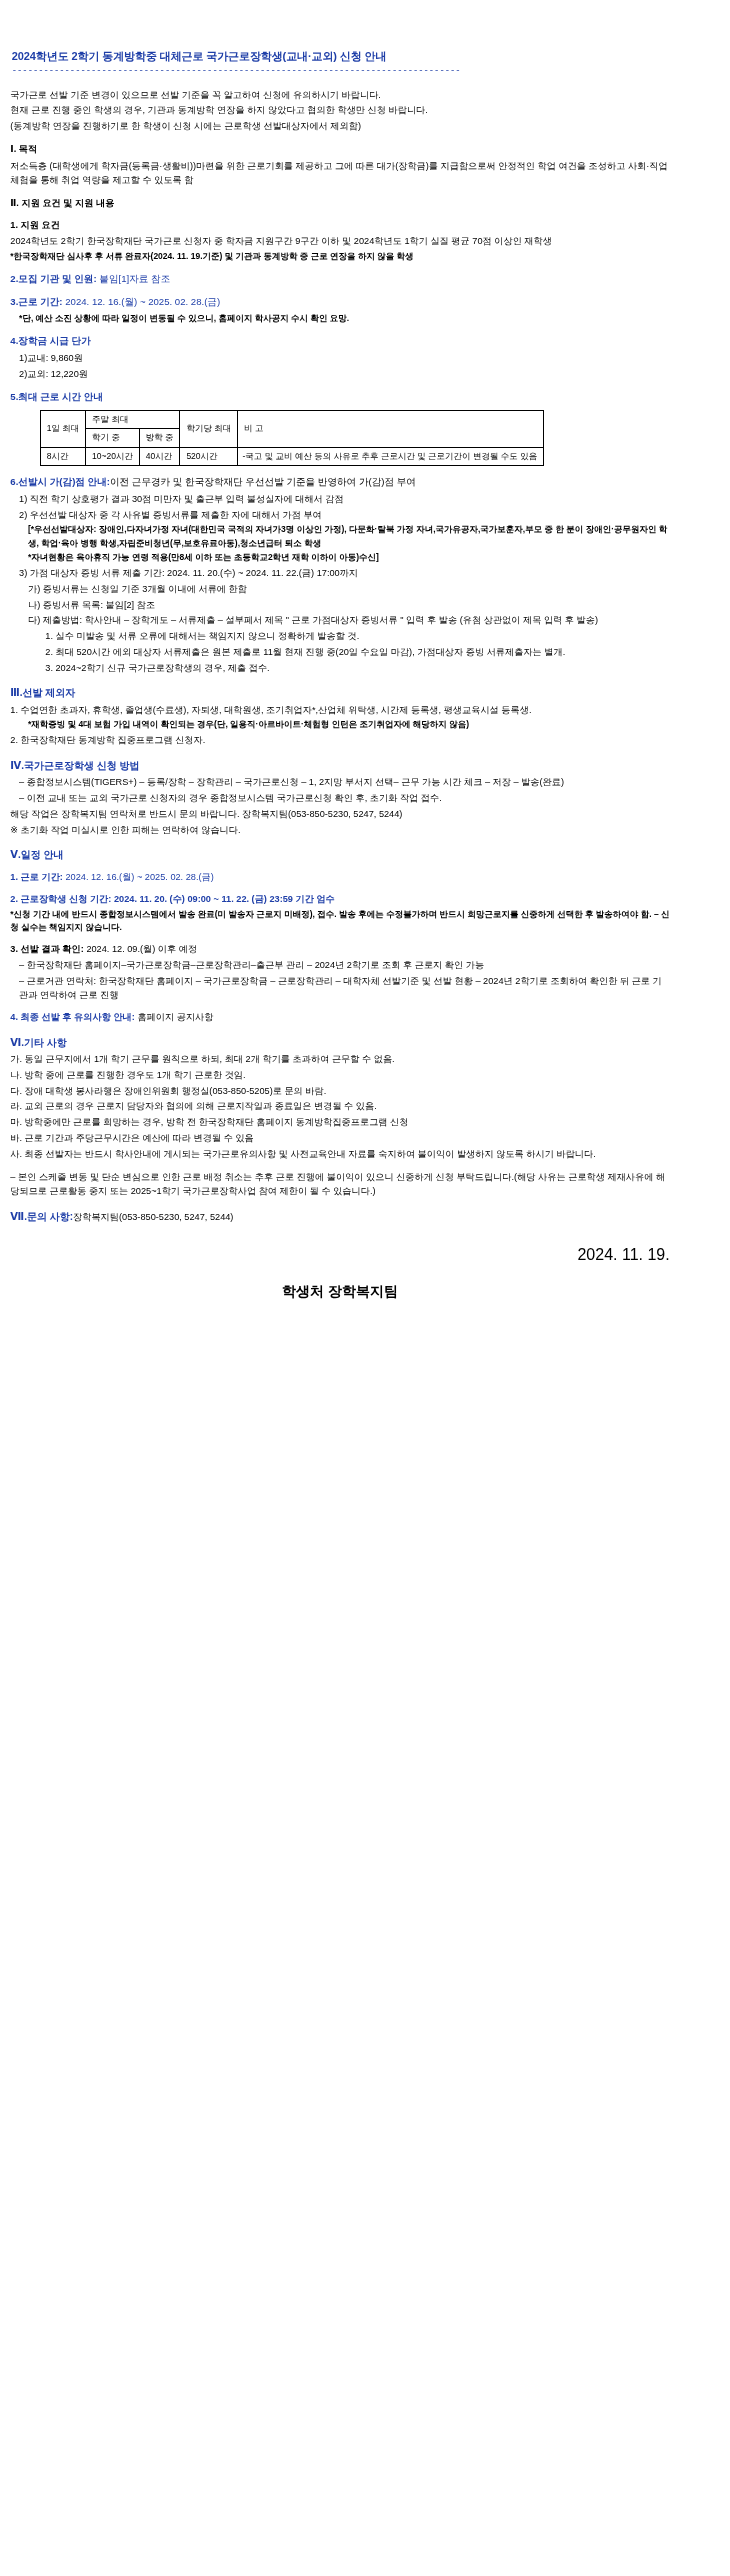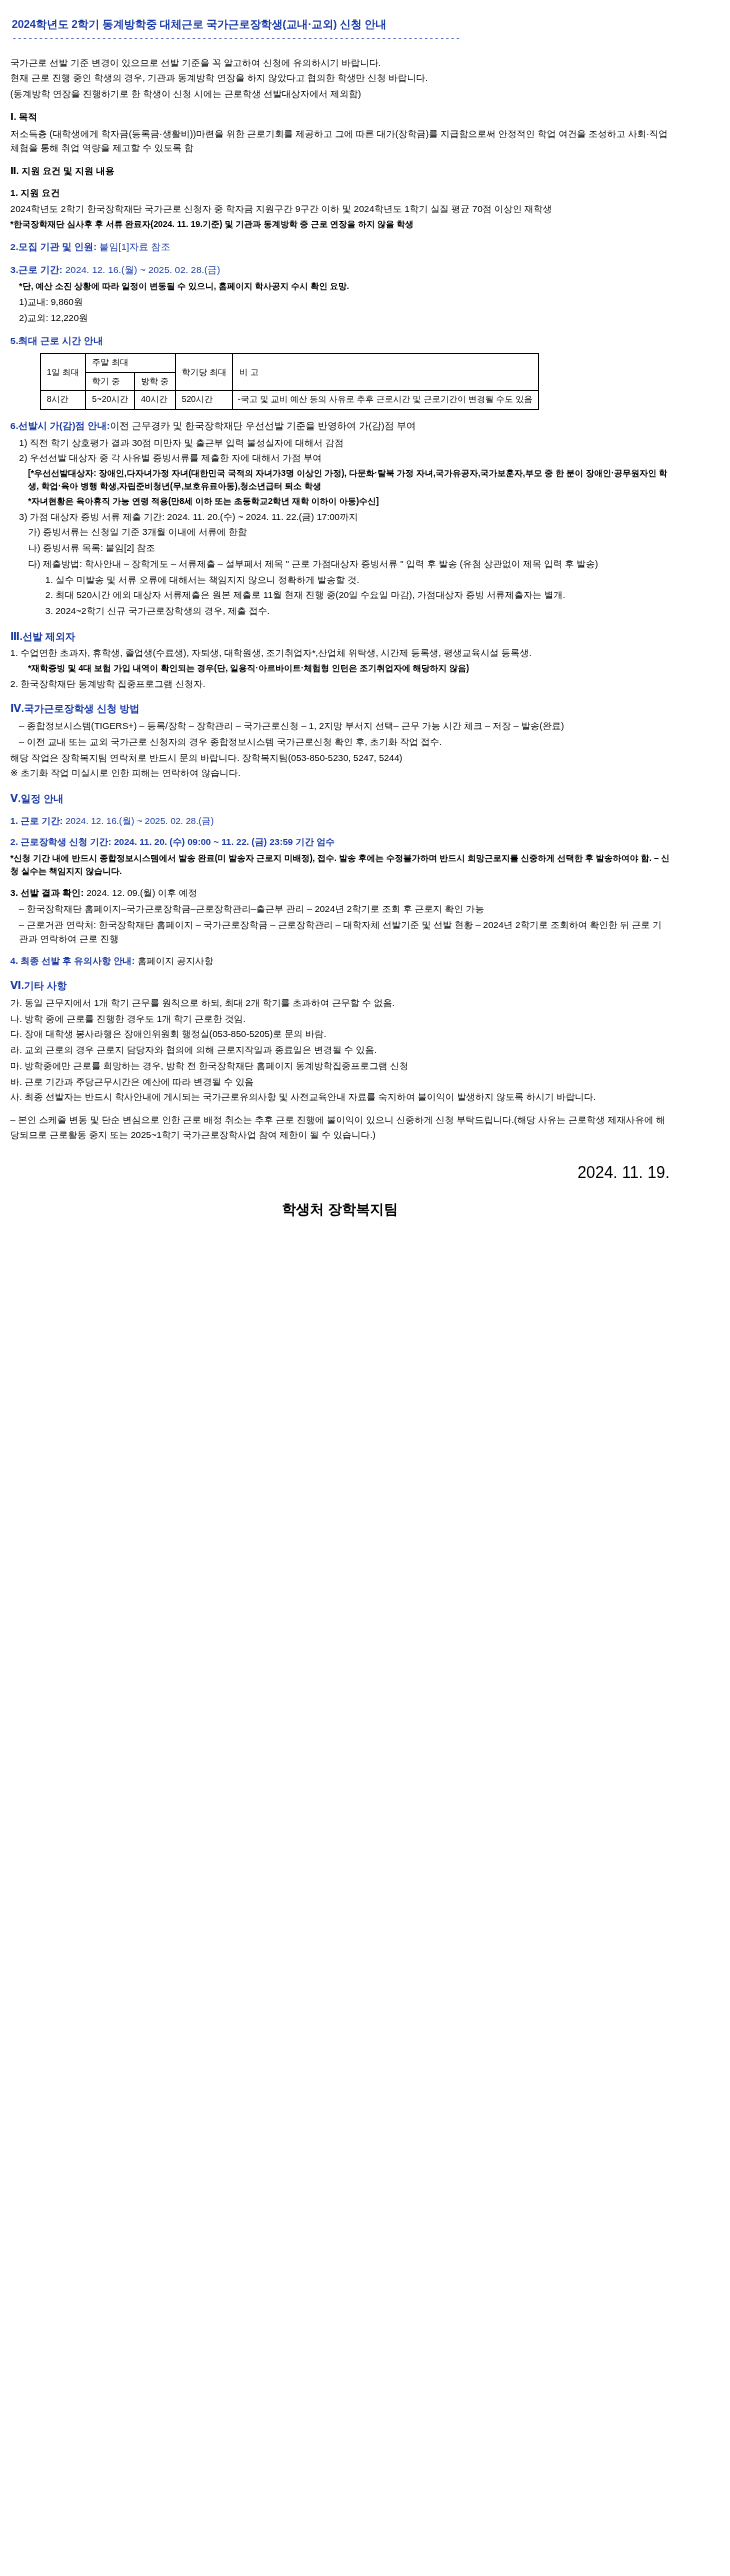--- a/index.html
+++ b/index.html
@@ -11,20 +11,21 @@
     width: 731px;
     font-family: "Liberation Sans", "DejaVu Sans", sans-serif;
     color: #000000;
     font-size: 9.2px;
     line-height: 1.55;
   }
   .page {
     width: 680px;
     box-sizing: border-box;
     padding: 13.3px 10.3px 29.5px 10.3px;
+    margin-top: 32px;
   }
   .title {
     color: #1f3fa8;
     font-weight: bold;
     font-size: 11px;
     margin: 2.9px 0 0 1.5px;
     letter-spacing: -0.1px;
   }
   .rule {
     color: #1f3fa8;
@@ -117,40 +118,41 @@
 
     <p class="h-black-b">1. 지원 요건</p>
     <p>2024학년도 2학기 한국장학재단 국가근로 신청자 중 학자금 지원구간 9구간 이하 및 2024학년도 1학기 실질 평균 70점 이상인 재학생</p>
     <p class="small">*한국장학재단 심사후 후 서류 완료자(2024. 11. 19.기준) 및 기관과 동계방학 중 근로 연장을 하지 않을 학생</p>
 
     <p class="h-blue-sm"><span>2.모집 기관 및 인원:</span> <span class="blue" style="font-weight:normal">붙임[1]자료 참조</span></p>
 
     <p class="h-blue-sm"><span>3.근로 기간:</span> <span class="blue" style="font-weight:normal">2024. 12. 16.(월) ~ 2025. 02. 28.(금)</span></p>
     <p class="small ind2">*단, 예산 소진 상황에 따라 일정이 변동될 수 있으니, 홈페이지 학사공지 수시 확인 요망.</p>
 
+    <p class="h-blue-sm">4.장학금 시급 단가</p>
     <p class="ind2">1)교내: 9,860원</p>
     <p class="ind2">2)교외: 12,220원</p>
 
     <p class="h-blue-sm">5.최대 근로 시간 안내</p>
 
     <table class="ratetable">
       <tbody>
           <tr>
         <td rowspan="2">1일 최대</td>
         <td colspan="2">주말 최대</td>
         <td rowspan="2">학기당 최대</td>
         <td rowspan="2">비 고</td>
       </tr>
       <tr>
         <td>학기 중</td>
         <td>방학 중</td>
       </tr>
       <tr>
         <td>8시간</td>
-        <td>5~20시간</td>
+        <td>10~20시간</td>
         <td>40시간</td>
         <td>520시간</td>
         <td class="left">-국고 및 교비 예산 등의 사유로 추후 근로시간 및 근로기간이 변경될 수도 있음</td>
       </tr>
     </tbody>
       </table>
 
     <p class="h-blue-sm"><span>6.선발시 가(감)점 안내:</span><span style="font-weight:normal;color:#000000">이전 근무경카 및 한국장학재단 우선선발 기준을 반영하여 가(감)점 부여</span></p>
 
     <p class="ind2">1) 직전 학기 상호평가 결과 30점 미만자 및 출근부 입력 불성실자에 대해서 감점</p>
@@ -202,18 +204,21 @@
     <p>가. 동일 근무지에서 1개 학기 근무를 원칙으로 하되, 최대 2개 학기를 초과하여 근무할 수 없음.</p>
     <p>나. 방학 중에 근로를 진행한 경우도 1개 학기 근로한 것임.</p>
     <p>다. 장애 대학생 봉사라행은 장애인위원회 행정실(053-850-5205)로 문의 바람.</p>
     <p>라. 교외 근로의 경우 근로지 담당자와 협의에 의해 근로지작일과 종료일은 변경될 수 있음.</p>
     <p>마. 방학중에만 근로를 희망하는 경우, 방학 전 한국장학재단 홈페이지 동계방학집중프로그램 신청</p>
     <p>바. 근로 기간과 주당근무시간은 예산에 따라 변경될 수 있음</p>
     <p>사. 최종 선발자는 반드시 학사안내에 게시되는 국가근로유의사항 및 사전교육안내 자료를 숙지하여 불이익이 발생하지 않도록 하시기 바랍니다.</p>
     <p style="margin-top:8.8px">– 본인 스케줄 변동 및 단순 변심으로 인한 근로 배정 취소는 추후 근로 진행에 불이익이 있으니 신중하게 신청 부탁드립니다.(해당 사유는 근로학생 제재사유에 해당되므로 근로활동 중지 또는 2025~1학기 국가근로장학사업 참여 제한이 될 수 있습니다.)</p>
   </div>
 
+  <div>
+    <p class="h-blue"><span>Ⅶ.문의 사항:</span><span style="color:#000000;font-weight:normal;font-size:9.2px">장학복지팀(053-850-5230, 5247, 5244)</span></p>
+  </div>
 
   <div class="footer-date">2024. 11. 19.</div>
   <div class="footer-dept">학생처 장학복지팀</div>
 
 </div>
 
 
 </body></html>

